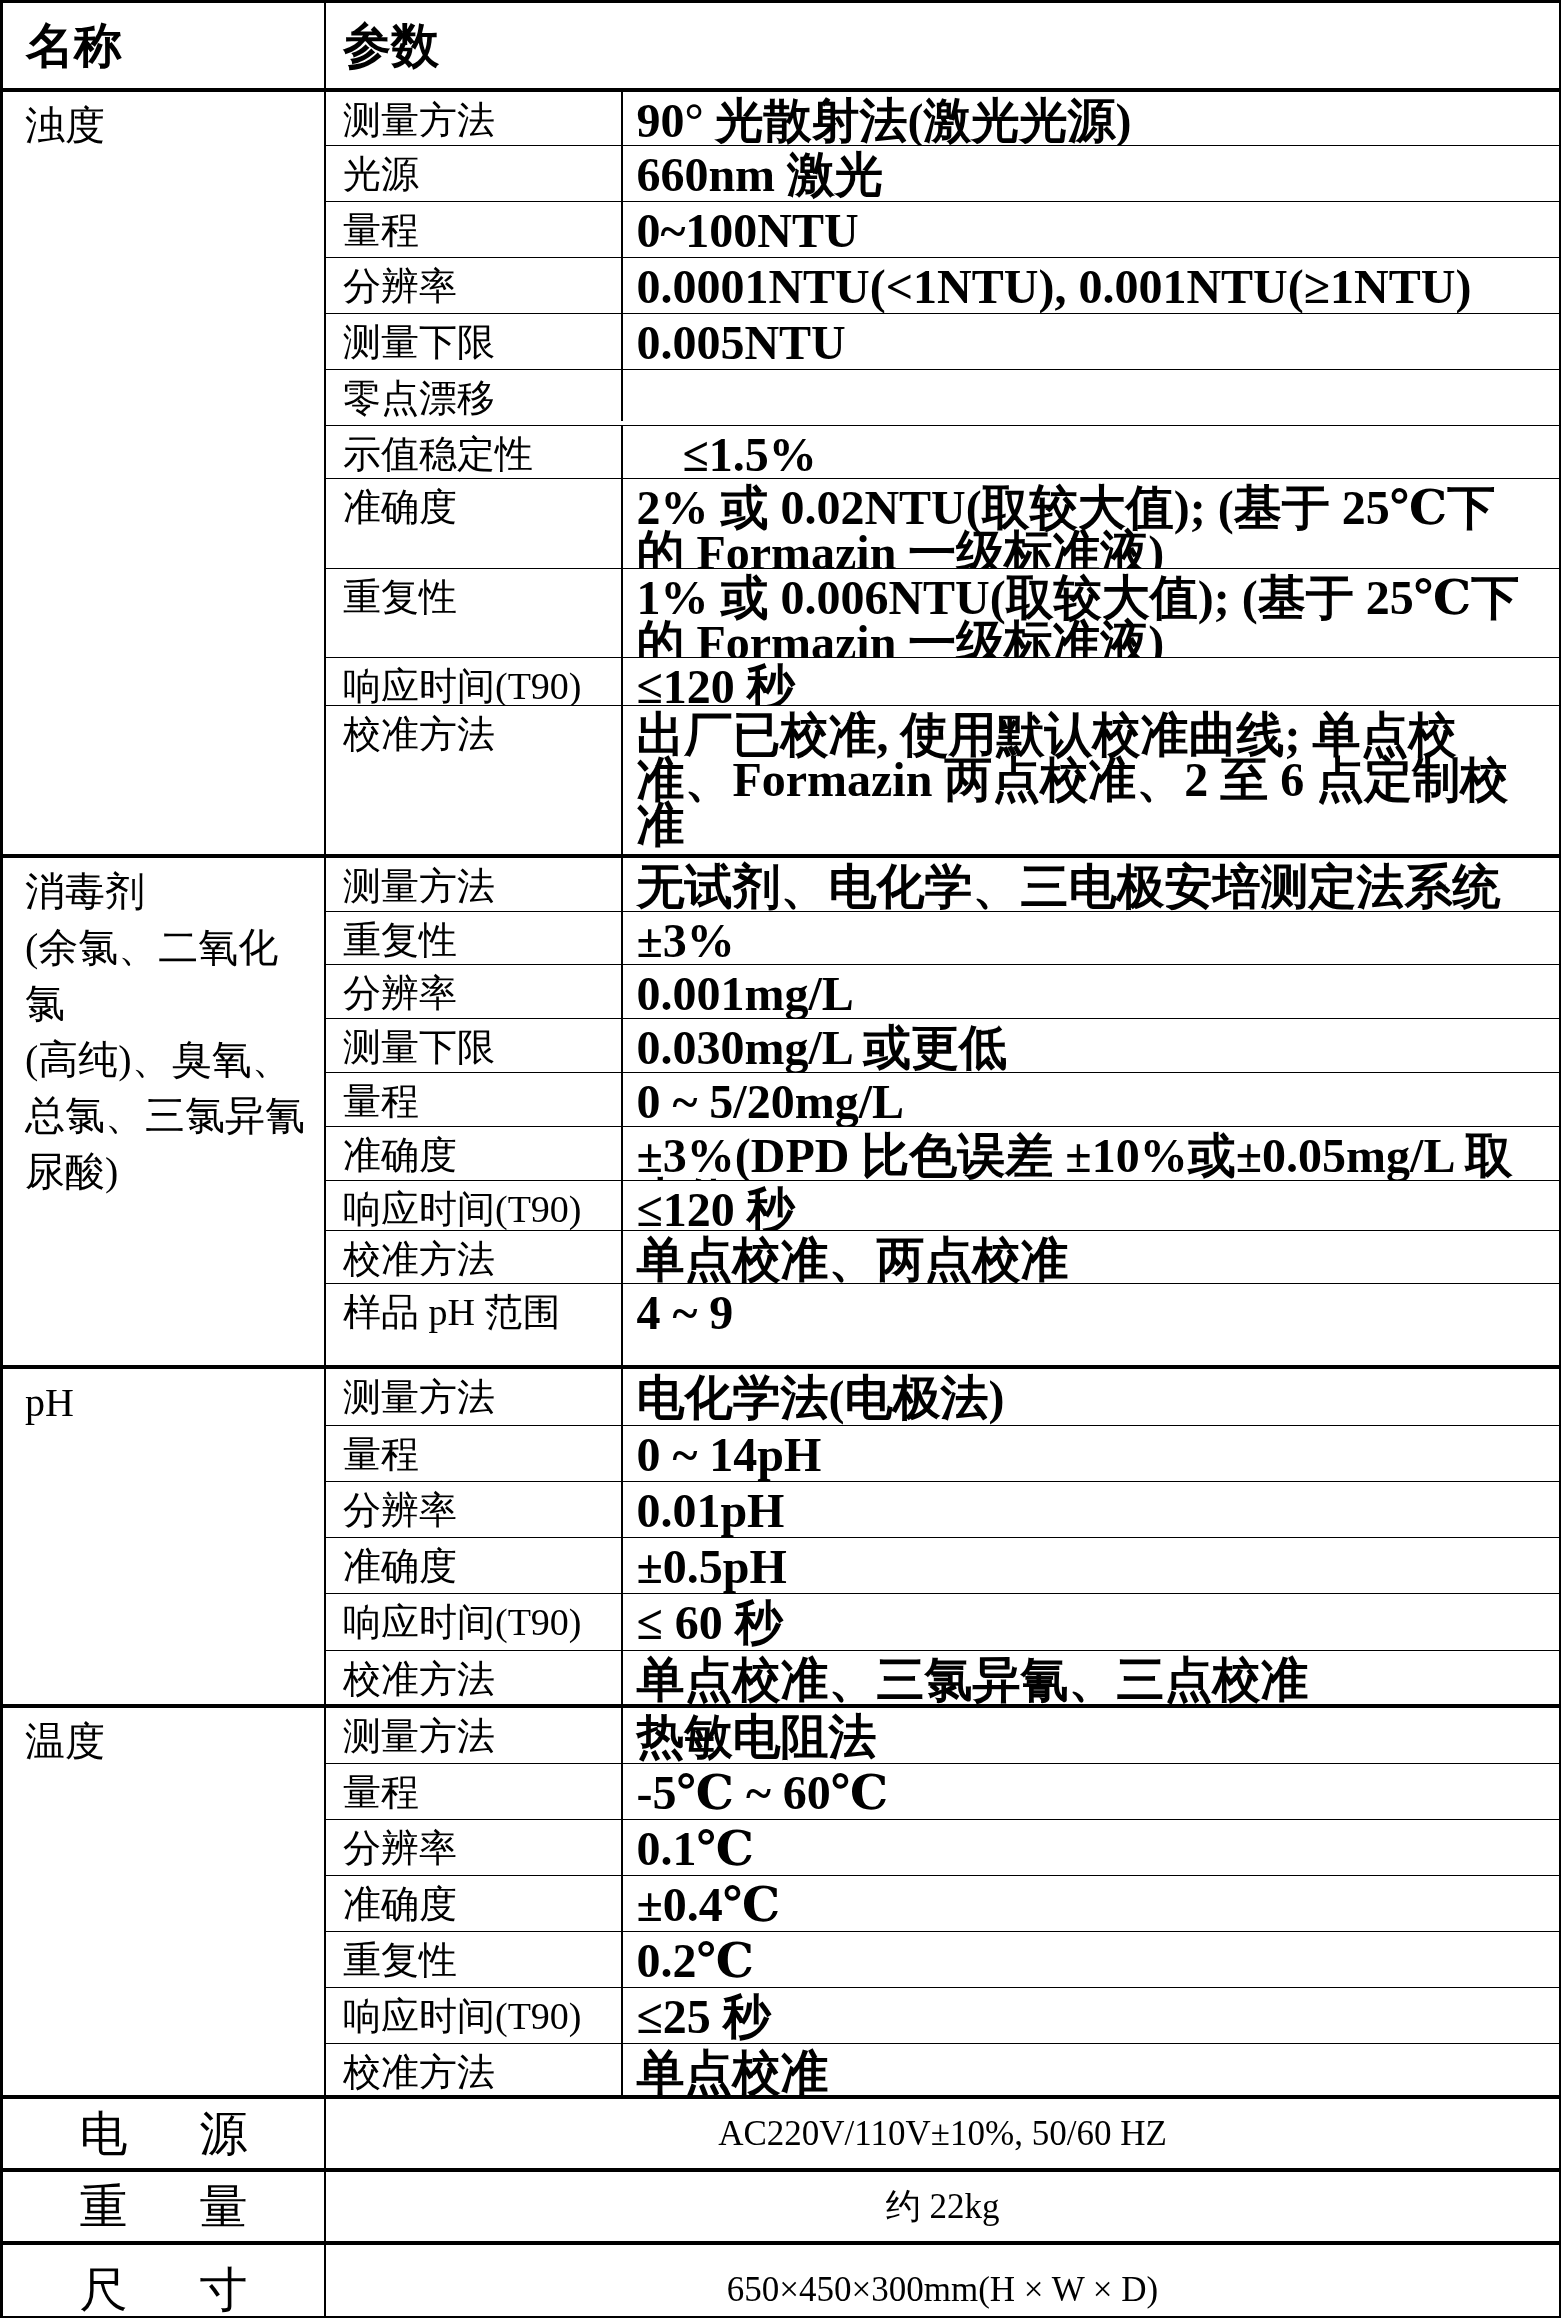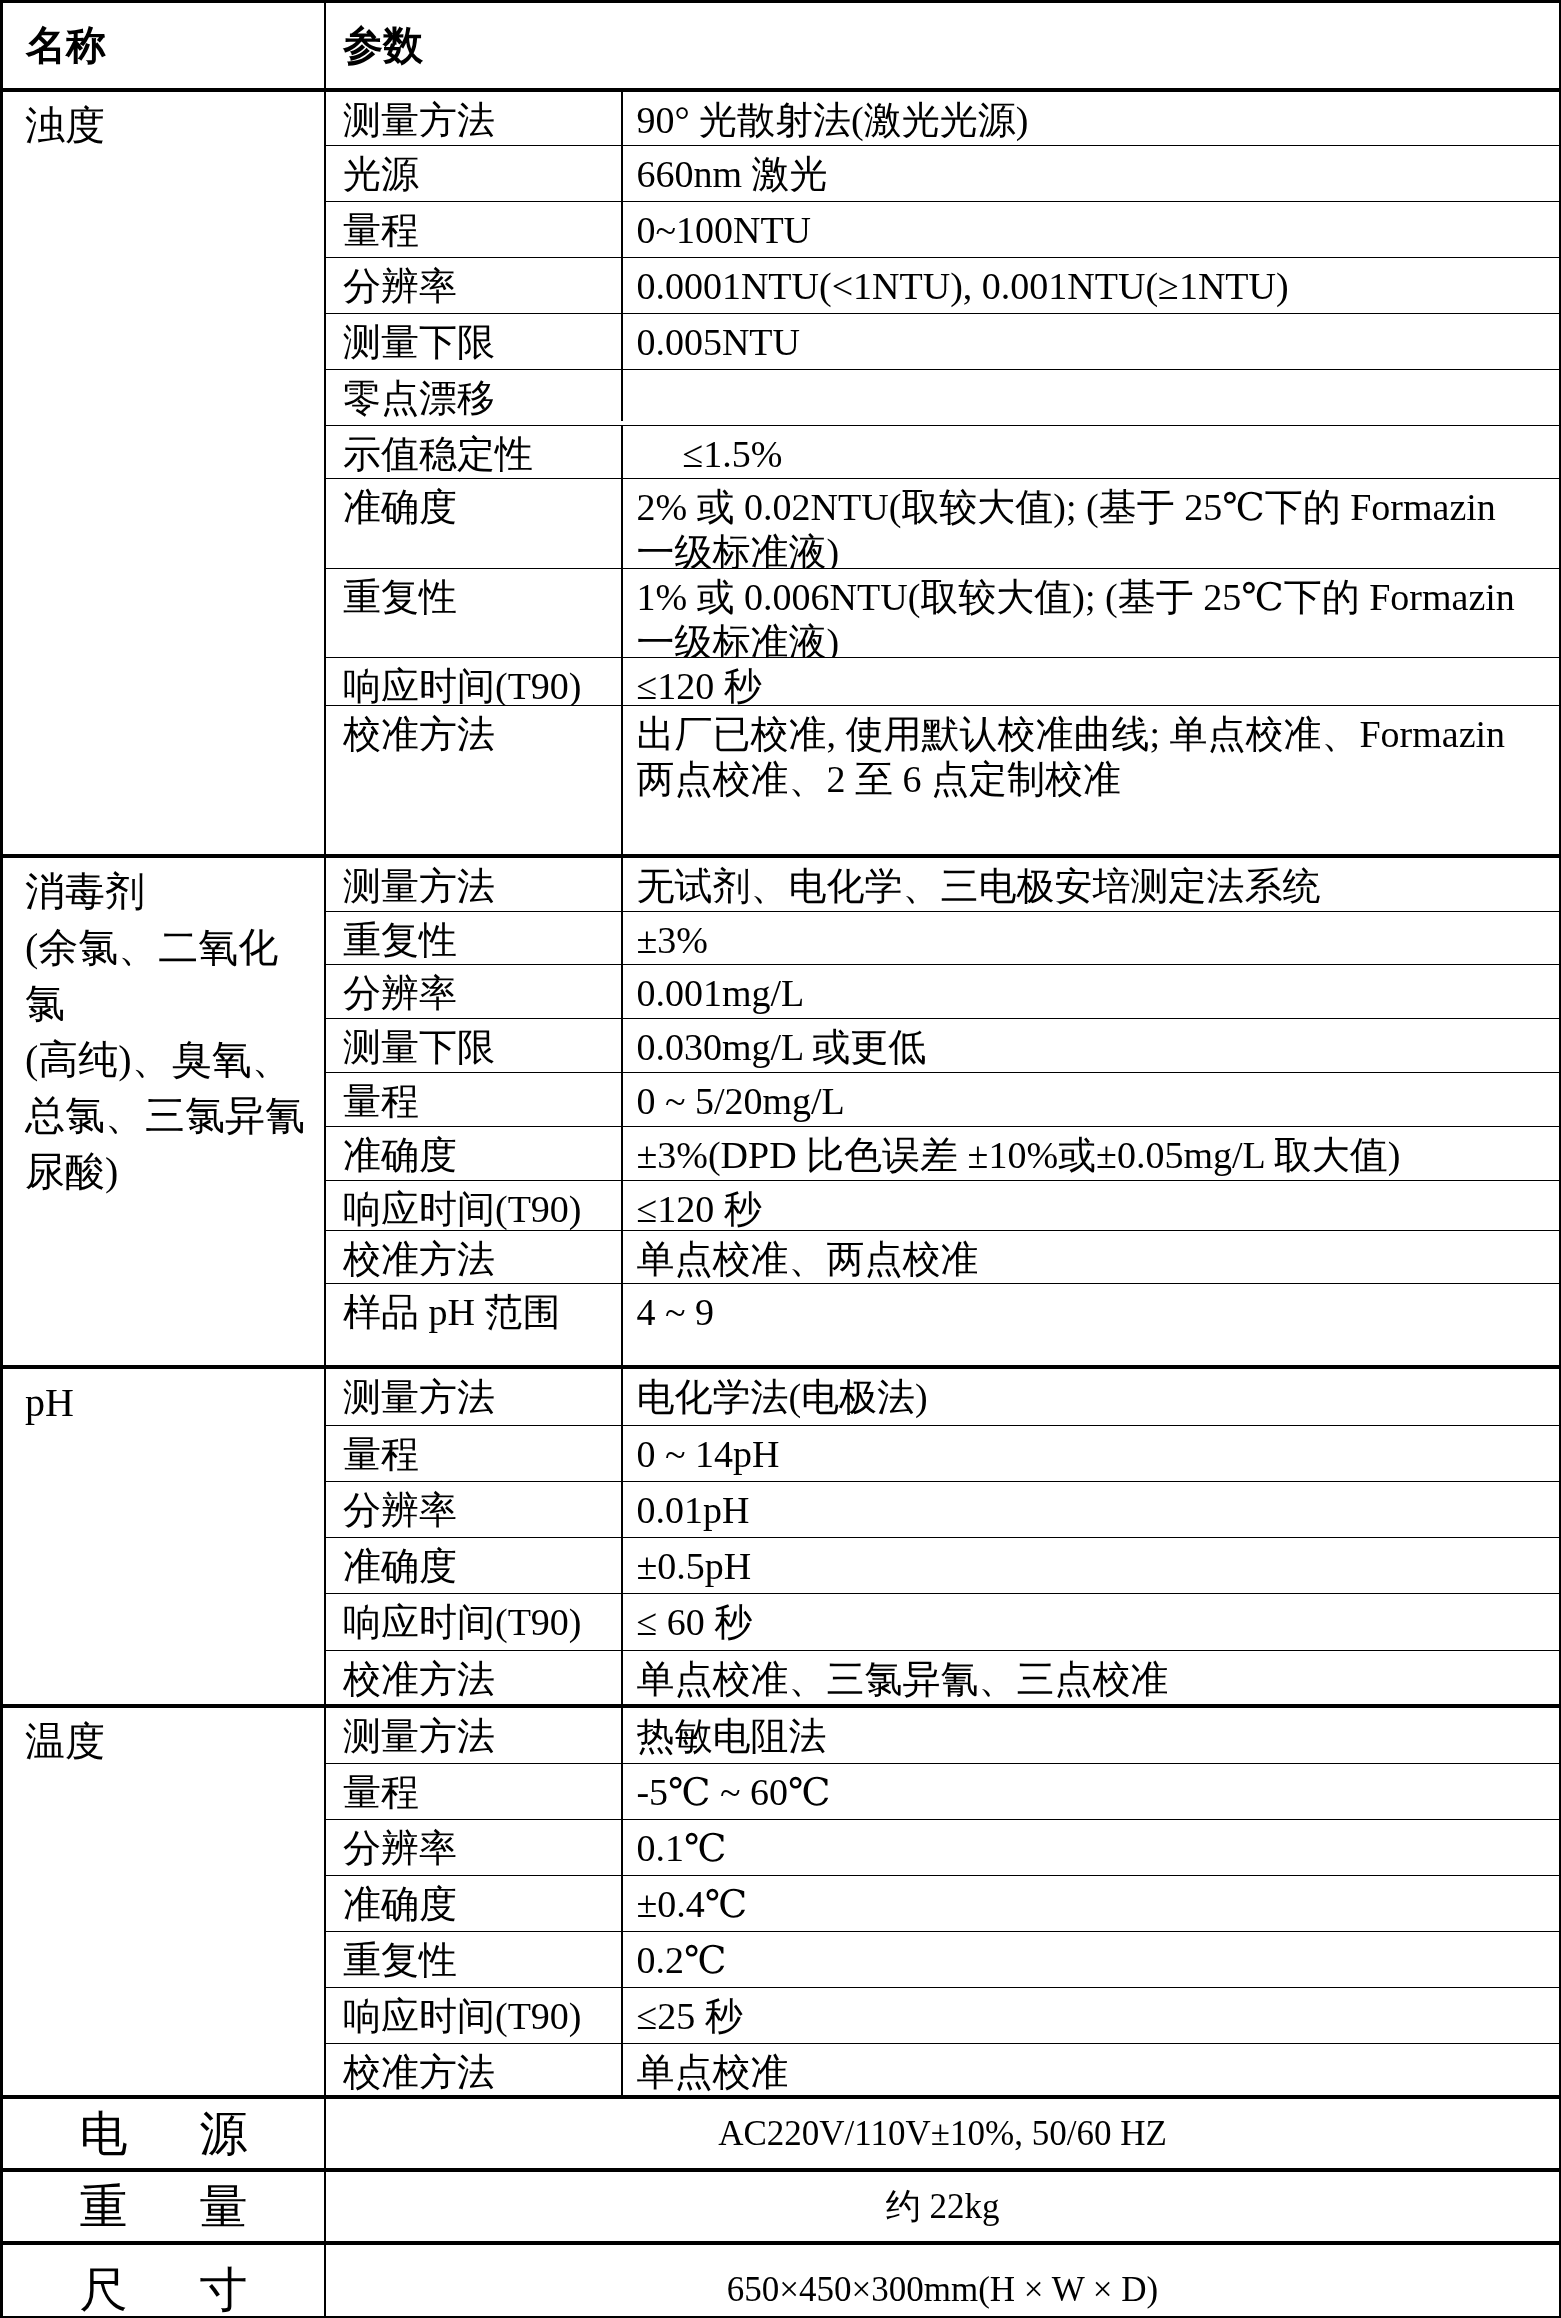--- a/index.html
+++ b/index.html
@@ -12,42 +12,42 @@
   }
   .sheet {
     position: absolute; left: 0; top: 0;
     width: 1562px; height: 2319px;
     border: 3.1px solid #000;
     background: #fff;
     overflow: hidden;
   }
   
   .hdr-row { display: flex; height: 89px; border-bottom: 4.3px solid #000; }
-  .hdr-cell { font-weight: bold; font-size: 40px; display: flex; align-items: center; }
+  .hdr-cell { font-weight: bold; font-size: 48px; display: flex; align-items: center; }
   .hdr-c1 { width: 323px; border-right: 2.4px solid #000; padding-left: 23px; }
   .hdr-rest { flex: 1; padding-left: 17px; }
   
   .section { display: flex; border-bottom: 4.3px solid #000; }
   .sec-name {
     width: 323px; border-right: 2.4px solid #000;
     padding: 6.1px 7.3px 0 22px;
     font-weight: normal; font-size: 40px; line-height: 56px;
   }
   .sec-rows { flex: 1; display: flex; flex-direction: column; }
   .spec-row { display: flex; border-bottom: 1.8px solid #000; overflow: hidden; }
   .spec-row.last { border-bottom: none; }
   .p-cell {
     width: 297px; border-right: 2.4px solid #000;
     padding: 5.5px 4.9px 0 17px;
     font-size: 38px; line-height: 45px;
   }
   .v-cell {
     flex: 1;
     padding: 5.5px 16px 0 13.4px;
-    font-size: 38px; line-height: 45px;
+    font-size: 48px; line-height: 45px; font-weight: bold;
   }
   
   .f-row { display: flex; border-bottom: 4.3px solid #000; }
   .f-row.last { border-bottom: none; }
   .f-label {
     width: 323px; border-right: 2.4px solid #000;
     display: flex; align-items: center; justify-content: center;
     font-size: 48px; white-space: pre;
   }
   .f-value {

